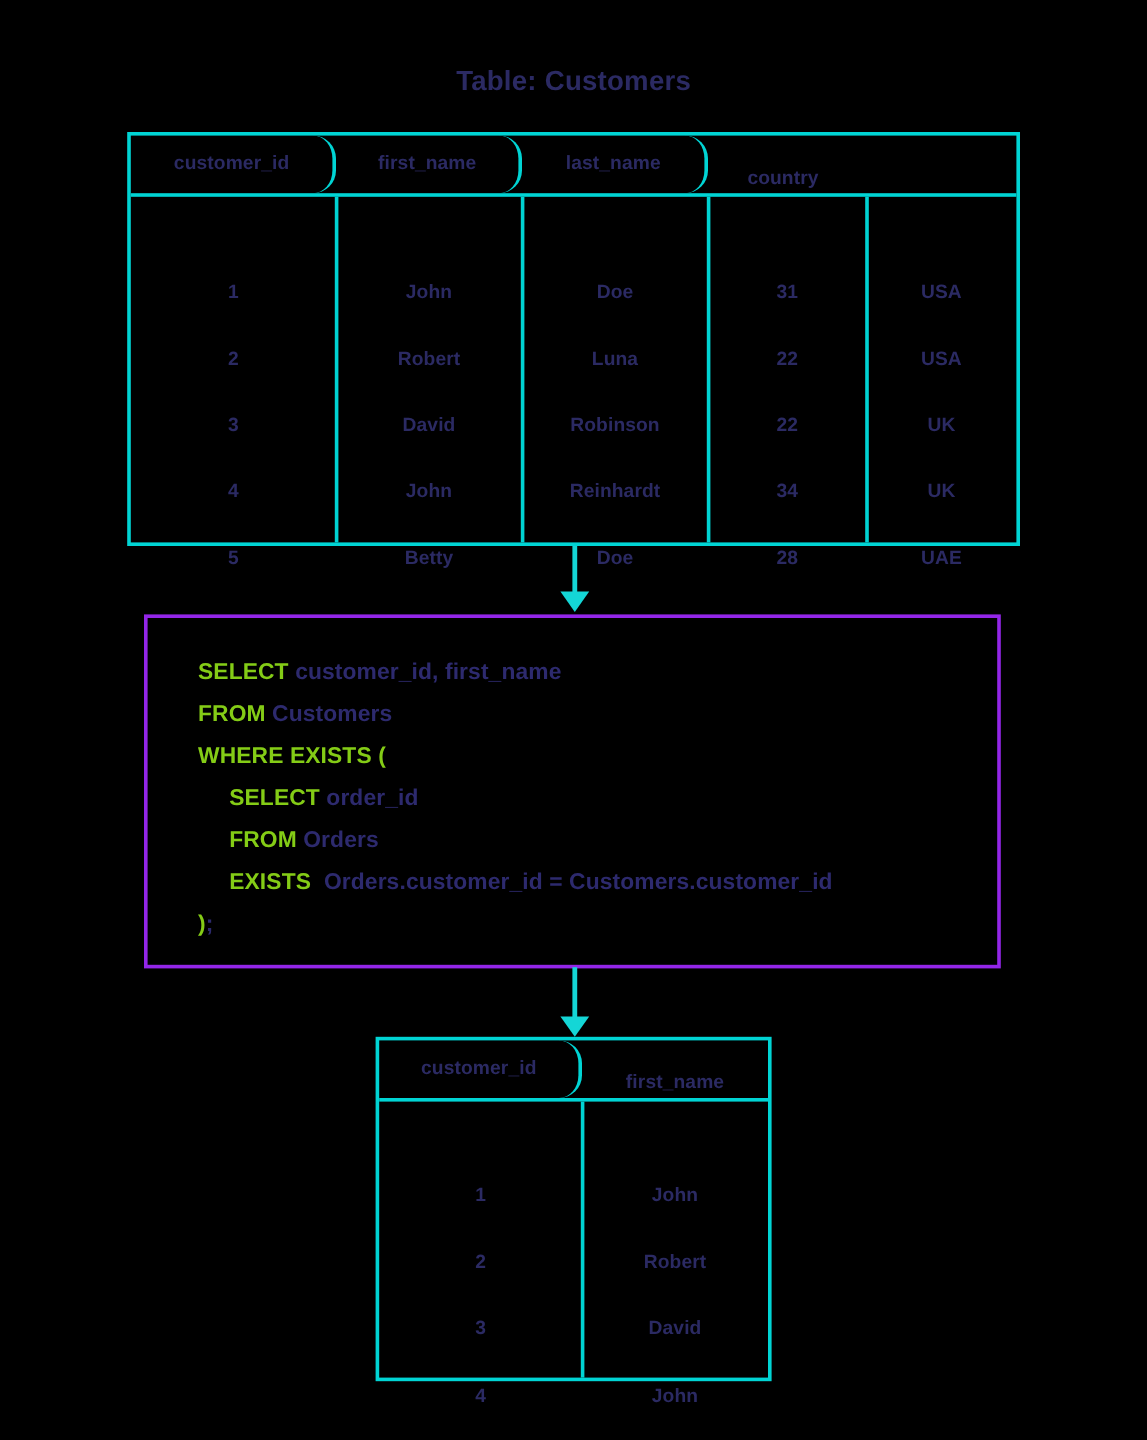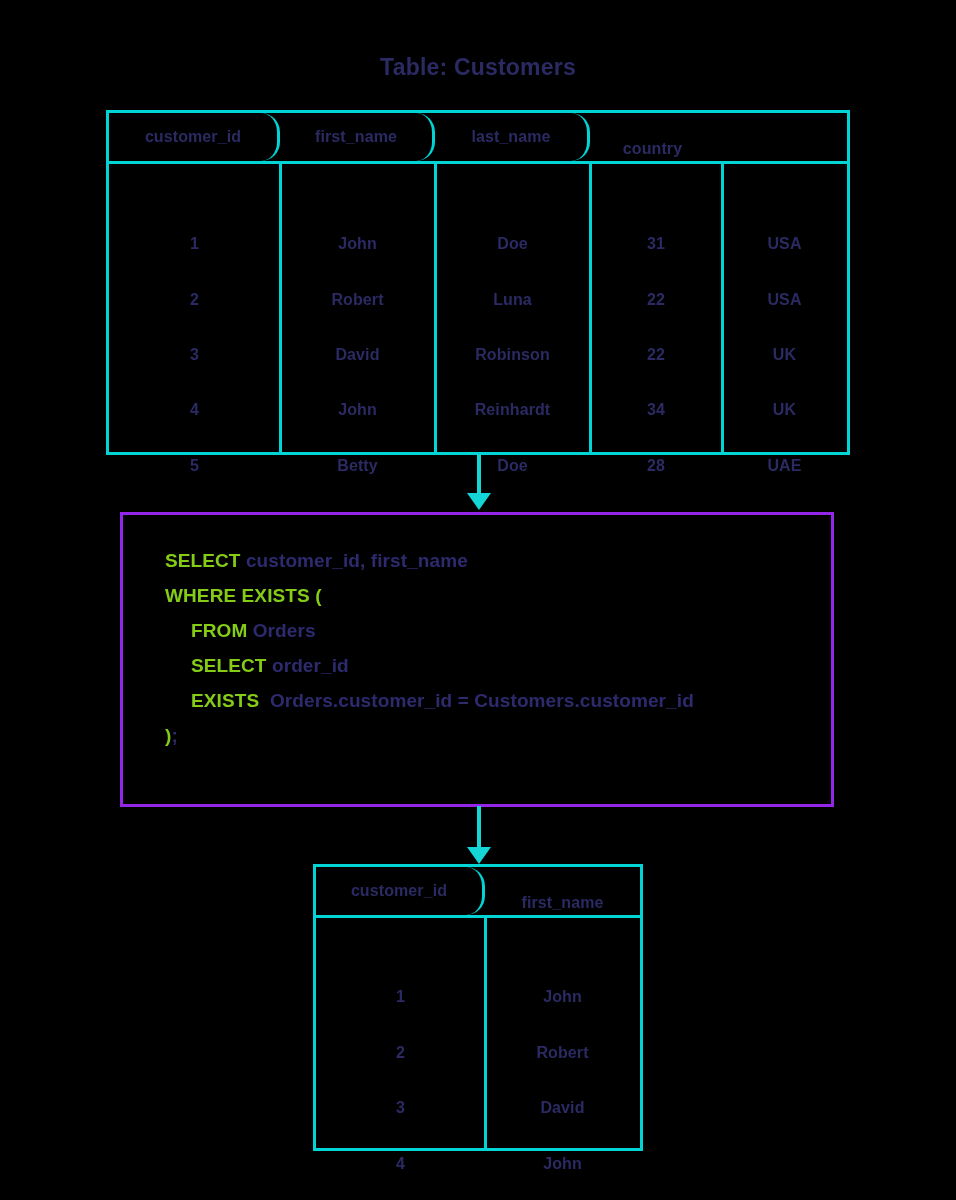--- a/index.html
+++ b/index.html
@@ -226,23 +226,24 @@
       </div>
   </div>
 
   <div class="arrow" id="arrow-1">
     <div class="shaft"></div>
     <div class="head"></div>
   </div>
 
   <div id="query-box">
       <div class="sql-line"><span class="kw">SELECT</span><span class="ident"> customer_id, first_name</span></div>
+      <div class="sql-line"><span class="kw">FROM</span><span class="ident"> Customers</span></div>
       <div class="sql-line"><span class="kw">WHERE EXISTS (</span></div>
+      <div class="sql-line indent"><span class="kw">SELECT</span><span class="ident"> order_id</span></div>
       <div class="sql-line indent"><span class="kw">FROM</span><span class="ident"> Orders</span></div>
-      <div class="sql-line indent"><span class="kw">SELECT</span><span class="ident"> order_id</span></div>
       <div class="sql-line indent"><span class="kw">EXISTS</span><span class="ident">  Orders.customer_id = Customers.customer_id</span></div>
       <div class="sql-line"><span class="kw">)</span><span class="ident">;</span></div>
     </div>
 
   <div class="arrow" id="arrow-2">
     <div class="shaft"></div>
     <div class="head"></div>
   </div>
 
   <div class="db-table" id="result-table">

